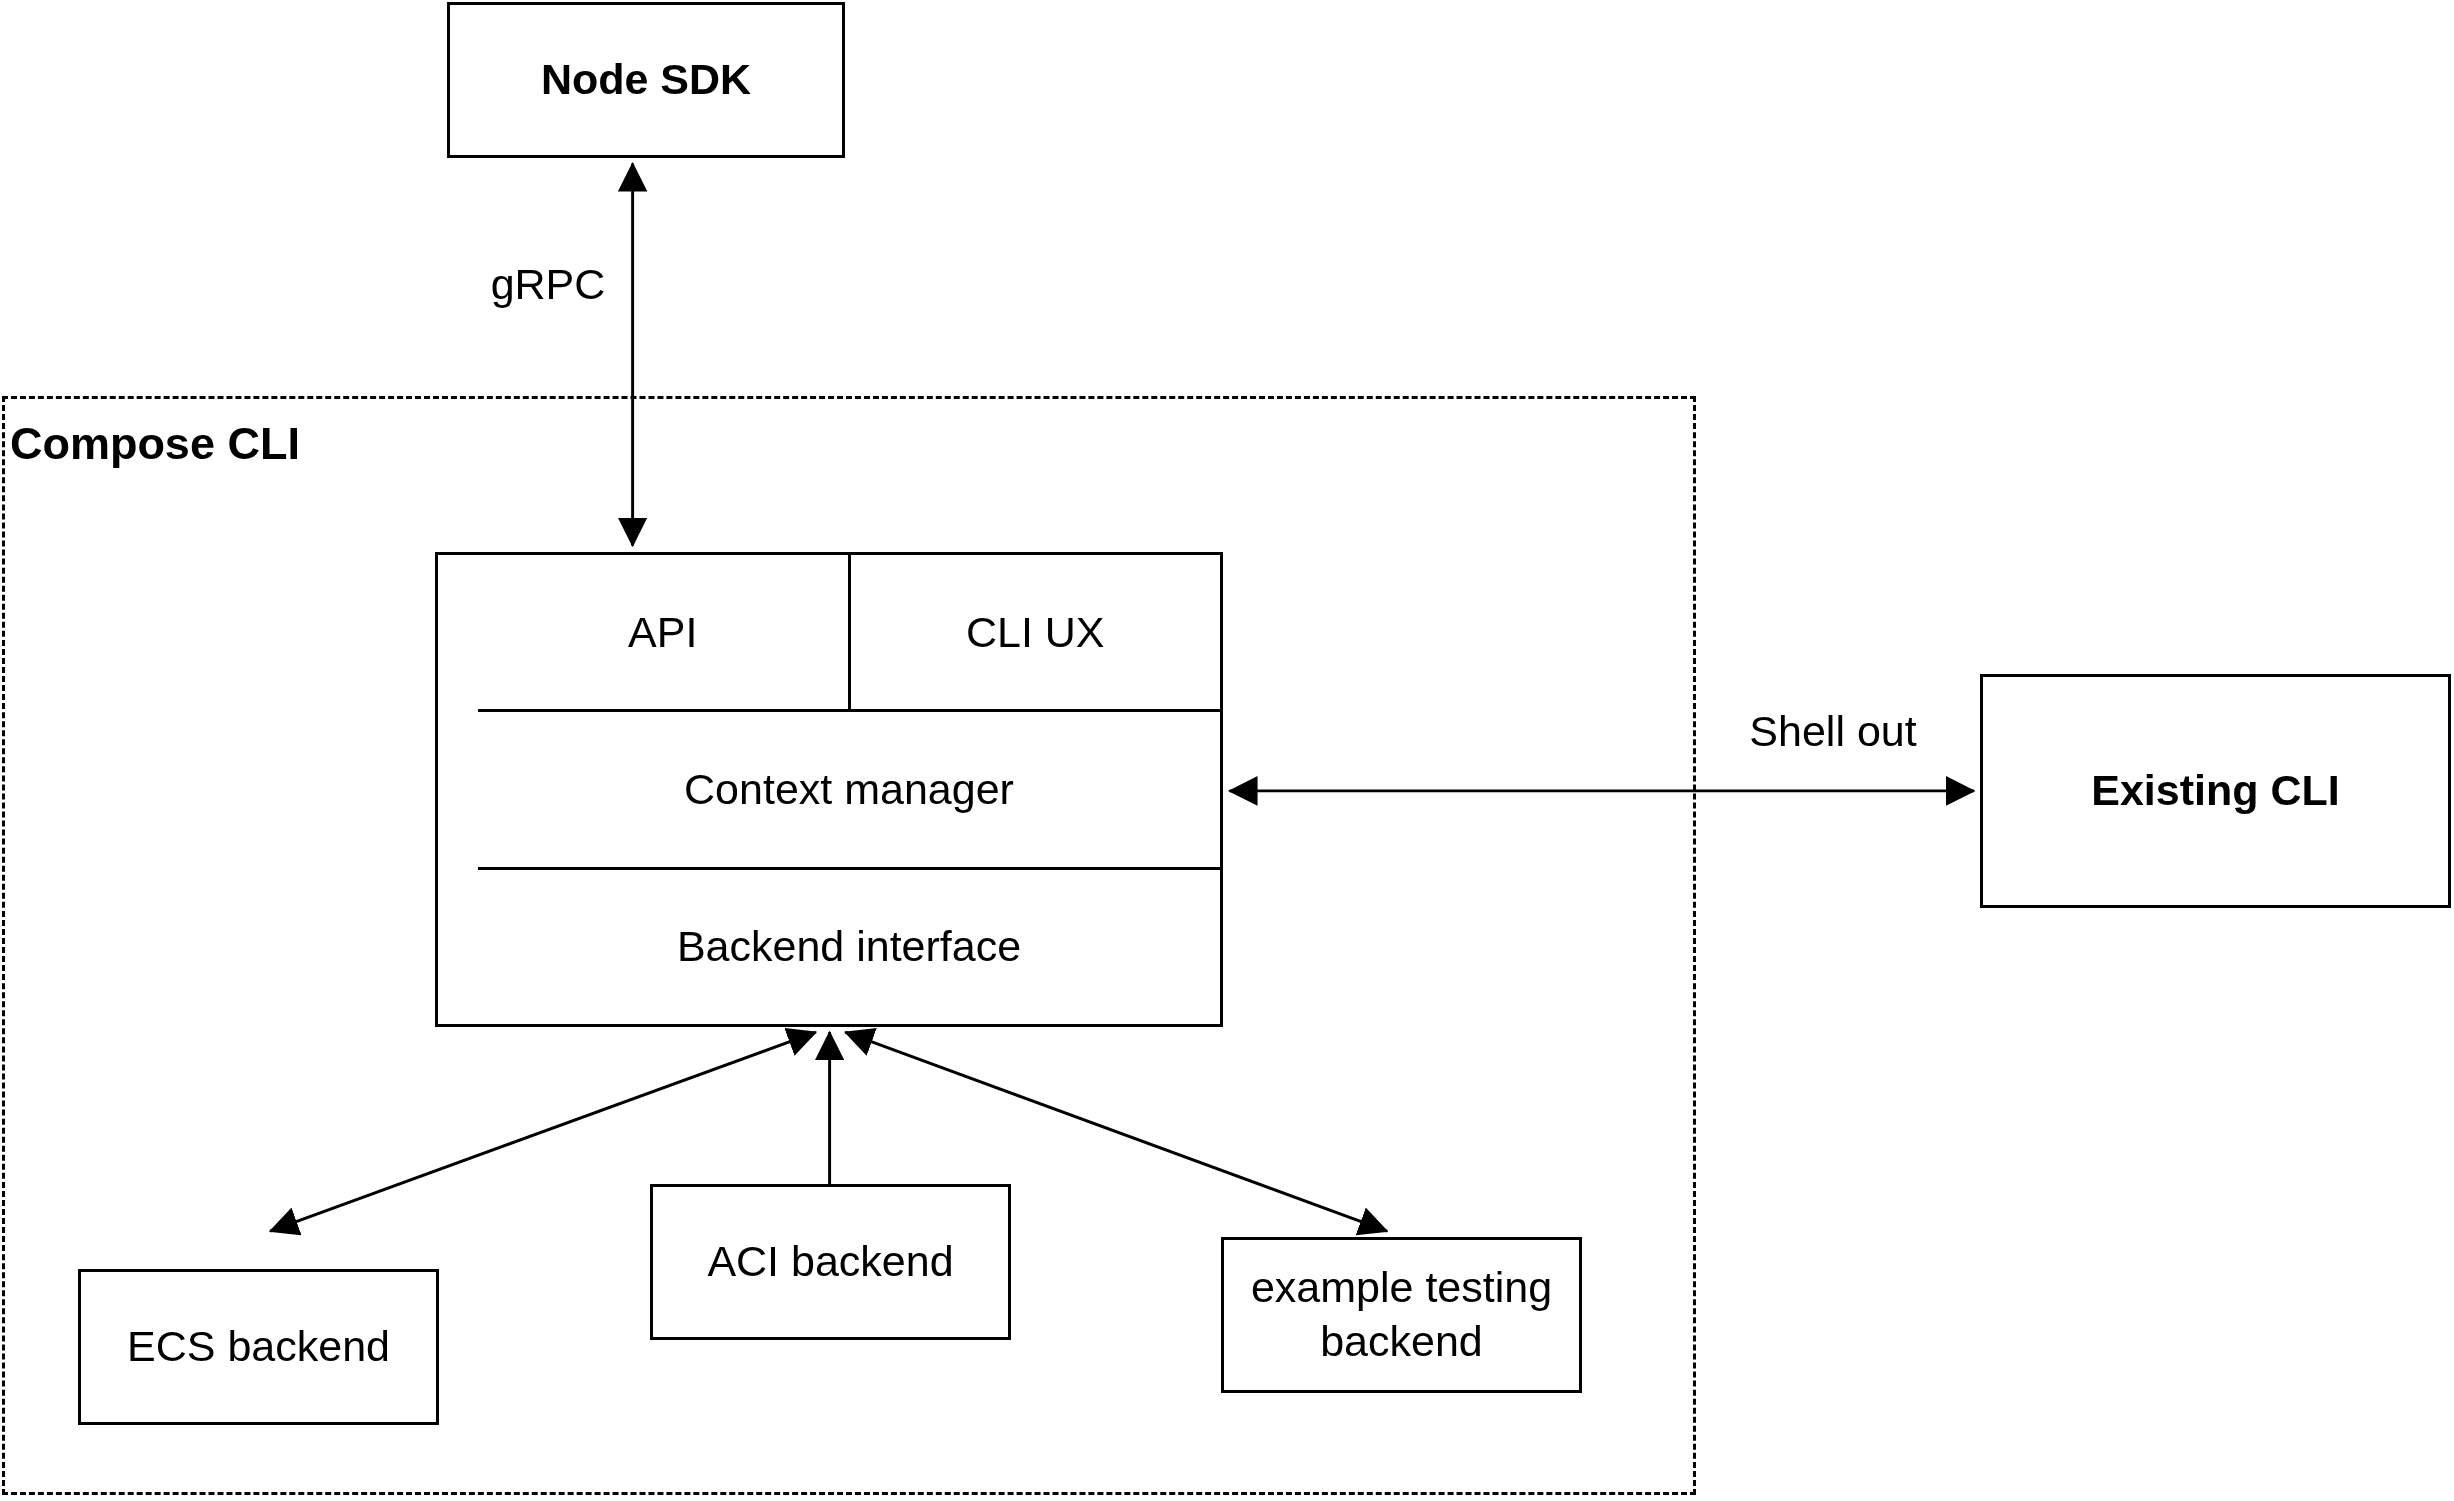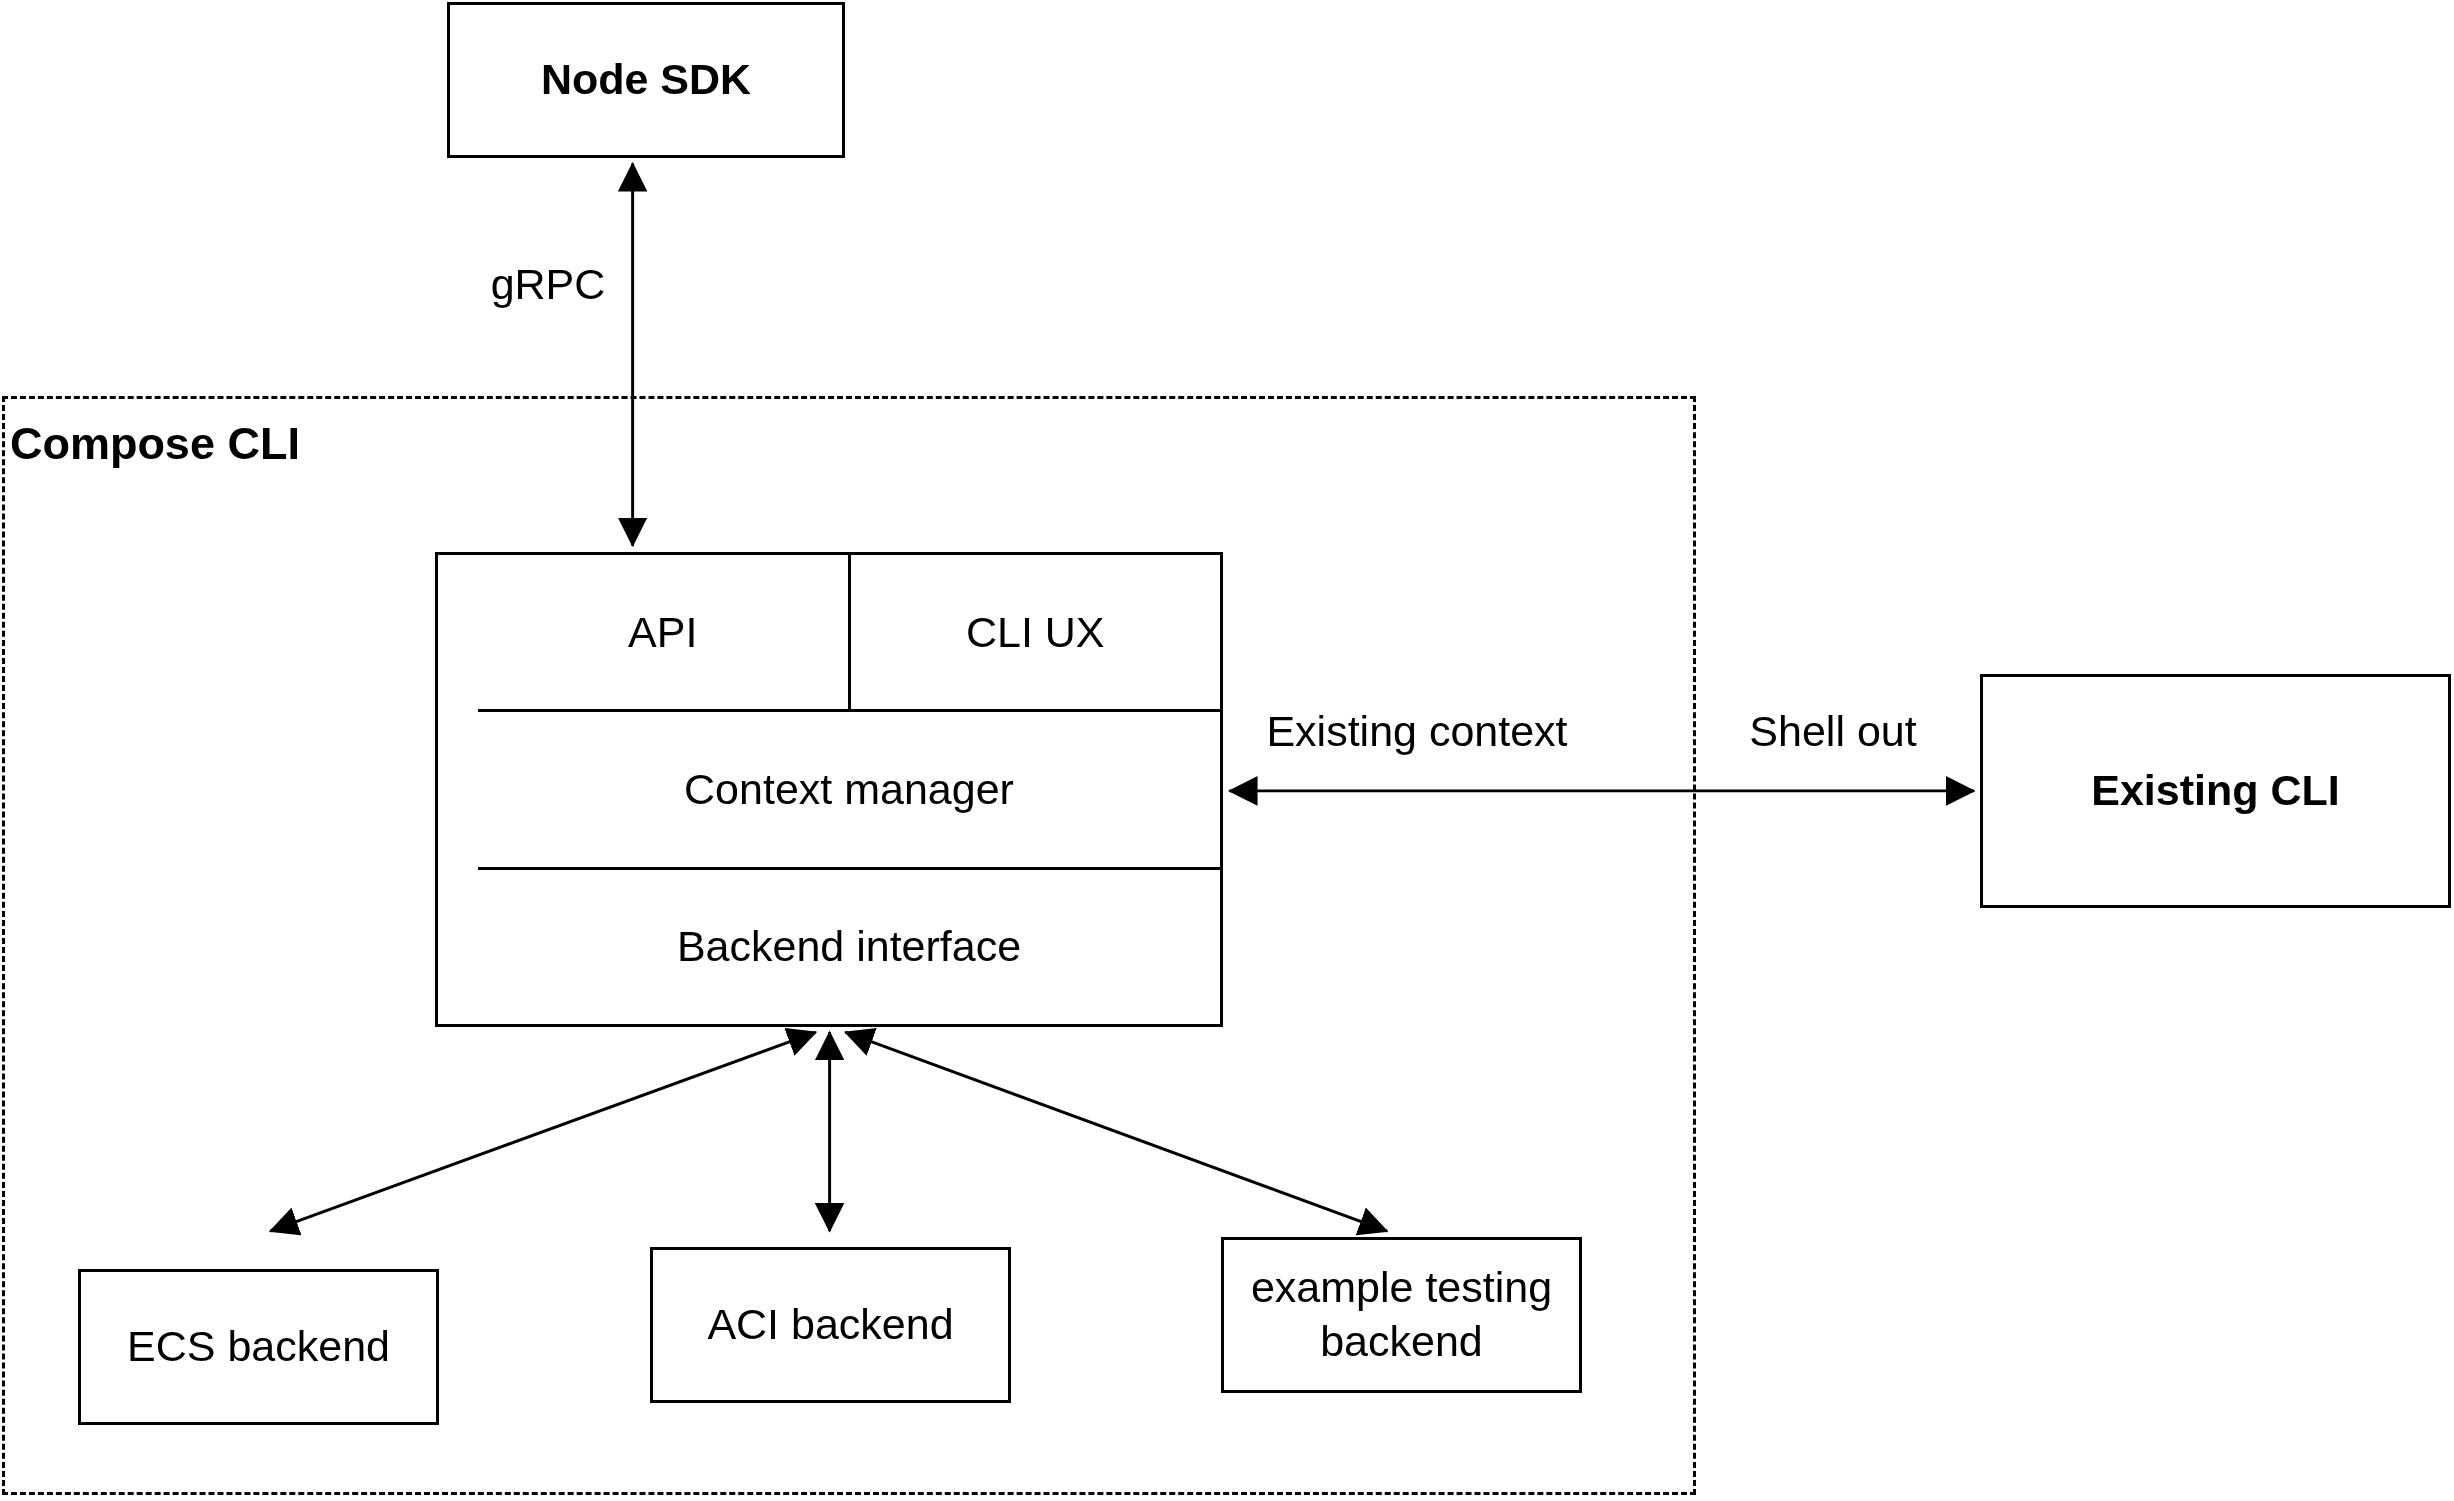--- a/index.html
+++ b/index.html
@@ -133,25 +133,24 @@
     </div>
   </div>
 
   <div class="box bold" style="left:1980px; top:674px; width:471px; height:234px;">
     <span>Existing CLI</span>
   </div>
 
   <div class="box" style="left:78px; top:1269px; width:361px; height:156px;">
     <span>ECS backend</span>
   </div>
-  <div class="box" style="left:650px; top:1247px; width:361px; height:156px;">
+  <div class="box" style="left:650px; top:1184px; width:361px; height:156px;">
     <span>ACI backend</span>
   </div>
   <div class="box" style="left:1221px; top:1237px; width:361px; height:156px; padding:0 7.9px;">
     <span>example testing backend</span>
   </div>
 
   <div class="edge-label" style="left:548px; top:284px; background:transparent;text-align:right;">gRPC</div>
-  <div class="edge-label" style="left:1417px; top:731px; background:transparent;">Existing context</div>
   <div class="edge-label" style="left:1833px; top:731px; background:transparent;">Shell out</div>
 
 </div>
 
 
 </body></html>

